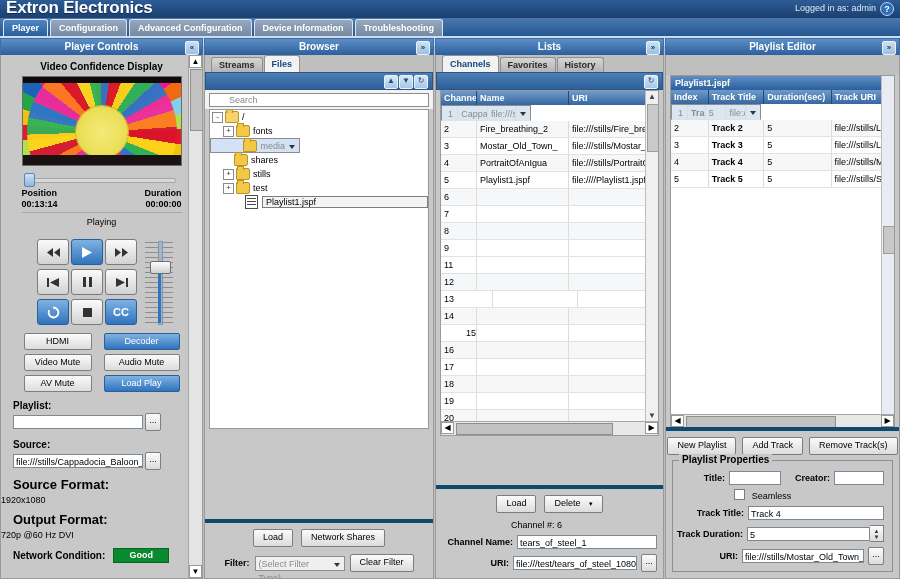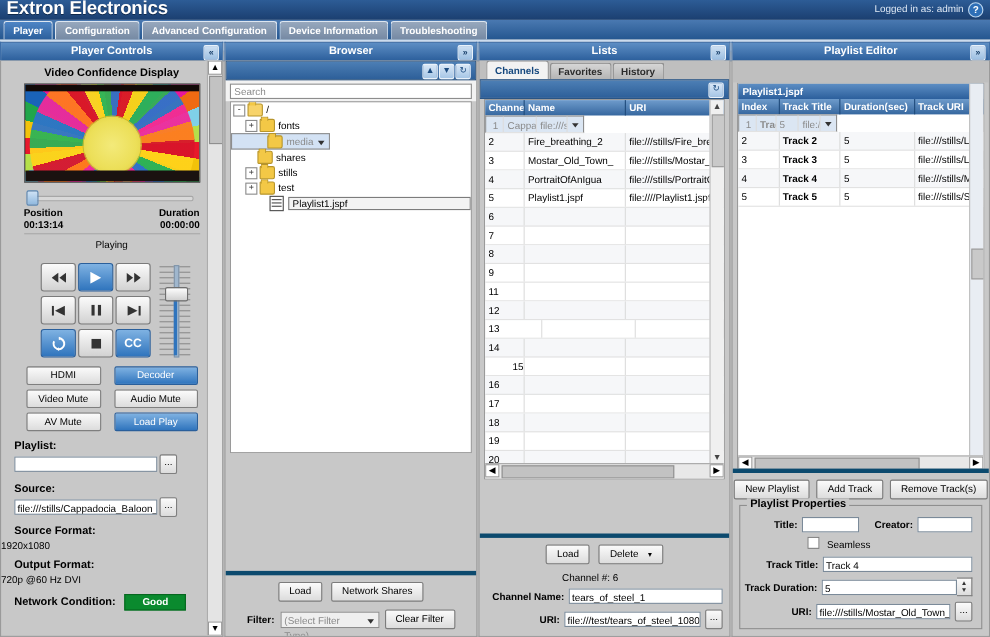--- a/index.html
+++ b/index.html
@@ -181,21 +181,21 @@
   .txt{
     height:14px;border:1px solid #7b8a99;background:#fff;
     font-size:9px;padding:0 2px;line-height:14px;
     overflow:hidden;white-space:nowrap;box-sizing:border-box;
   }
   .ellipsis-btn{
     width:14px;height:16px;border:1px solid #7f7f7f;border-radius:2px;
     background:linear-gradient(#fbfbfb,#dcdcdc);
     font-size:9px;line-height:13px;text-align:center;cursor:pointer;
   }
-  .statlabel{font-size:10px;font-weight:bold;margin:7px 0 0 12px;}
+  .statlabel{font-size:13px;font-weight:bold;margin:7px 0 0 12px;}
   .statval{font-size:9px;margin-top:3px;padding-right:28px;}
   .netrow{display:flex;align-items:center;margin:8px 0 0 12px;gap:8px;}
   .netrow .lbl{font-size:10px;font-weight:bold;}
   .badge{
     min-width:54px;text-align:center;height:13px;line-height:13px;
     background:#0a8a2e;color:#fff;font-size:9px;font-weight:bold;border:1px solid #06661f;
   }
 
   
   .vscroll{
@@ -232,21 +232,21 @@
   .tb-btn{
     position:absolute;top:2px;width:12px;height:12px;
     background:linear-gradient(#d9e7f6,#a6c6e6);
     border:1px solid #eaf2fb;border-radius:2px;
     font-size:8px;line-height:10px;text-align:center;color:#1d4c80;cursor:pointer;
   }
 
   .search-wrap{padding:3px 4px 2px 4px;background:#f2f2f2;}
   .search-input{
     width:100%;height:14px;box-sizing:border-box;border:1px solid #8d8d8d;background:#fff;
-    font-size:9px;color:#8a8a8a;padding:0 3px;line-height:13px;
+    font-size:9px;color:#8a8a8a;padding:0 19px;line-height:13px;
   }
   .tree{
     background:#fff;border:1px solid #9a9a9a;margin:0 4px;height:318px;position:relative;overflow:hidden;
     font-size:9px;
   }
   .tnode{display:flex;align-items:center;height:14px;padding-left:2px;}
   .tnode.sel{background:#d3e2f4;}
   .texp{
     width:9px;height:9px;border:1px solid #8a8a8a;background:#fff;
     font-size:8px;line-height:7px;text-align:center;margin-right:2px;cursor:pointer;color:#333;
@@ -538,20 +538,24 @@
       </div>
     </div>
 
     <div class="panel" id="panel-browser">
       <div class="panel-head">
         <div class="panel-title">Browser</div>
         <div class="panel-btn">»</div>
       </div>
       <div class="panel-body">
 
+        <div class="inner-tabs" id="browser-tabs">
+            <div class="itab">Streams</div>
+            <div class="itab active">Files</div>
+          </div>
 
         <div class="blue-toolbar">
           <div class="tb-btn" style="right:34px;">▲</div>
           <div class="tb-btn" style="right:19px;">▼</div>
           <div class="tb-btn" style="right:4px;">↻</div>
         </div>
 
         <div class="search-wrap">
           <div class="search-input">Search</div>
         </div>

